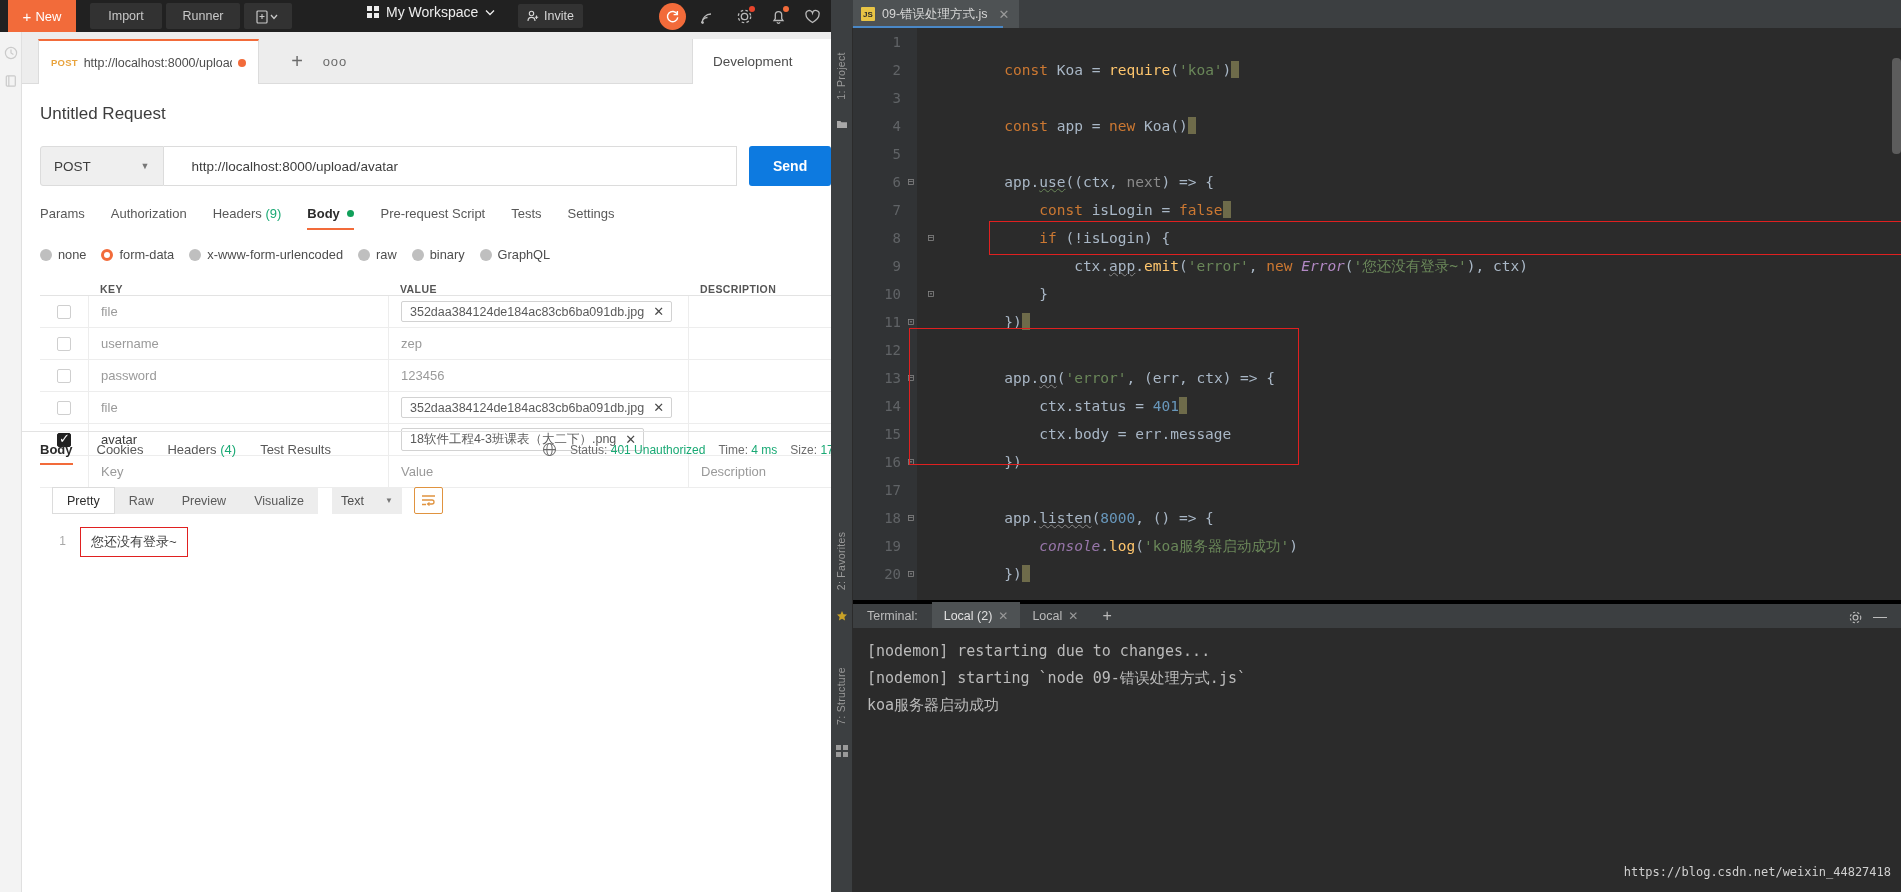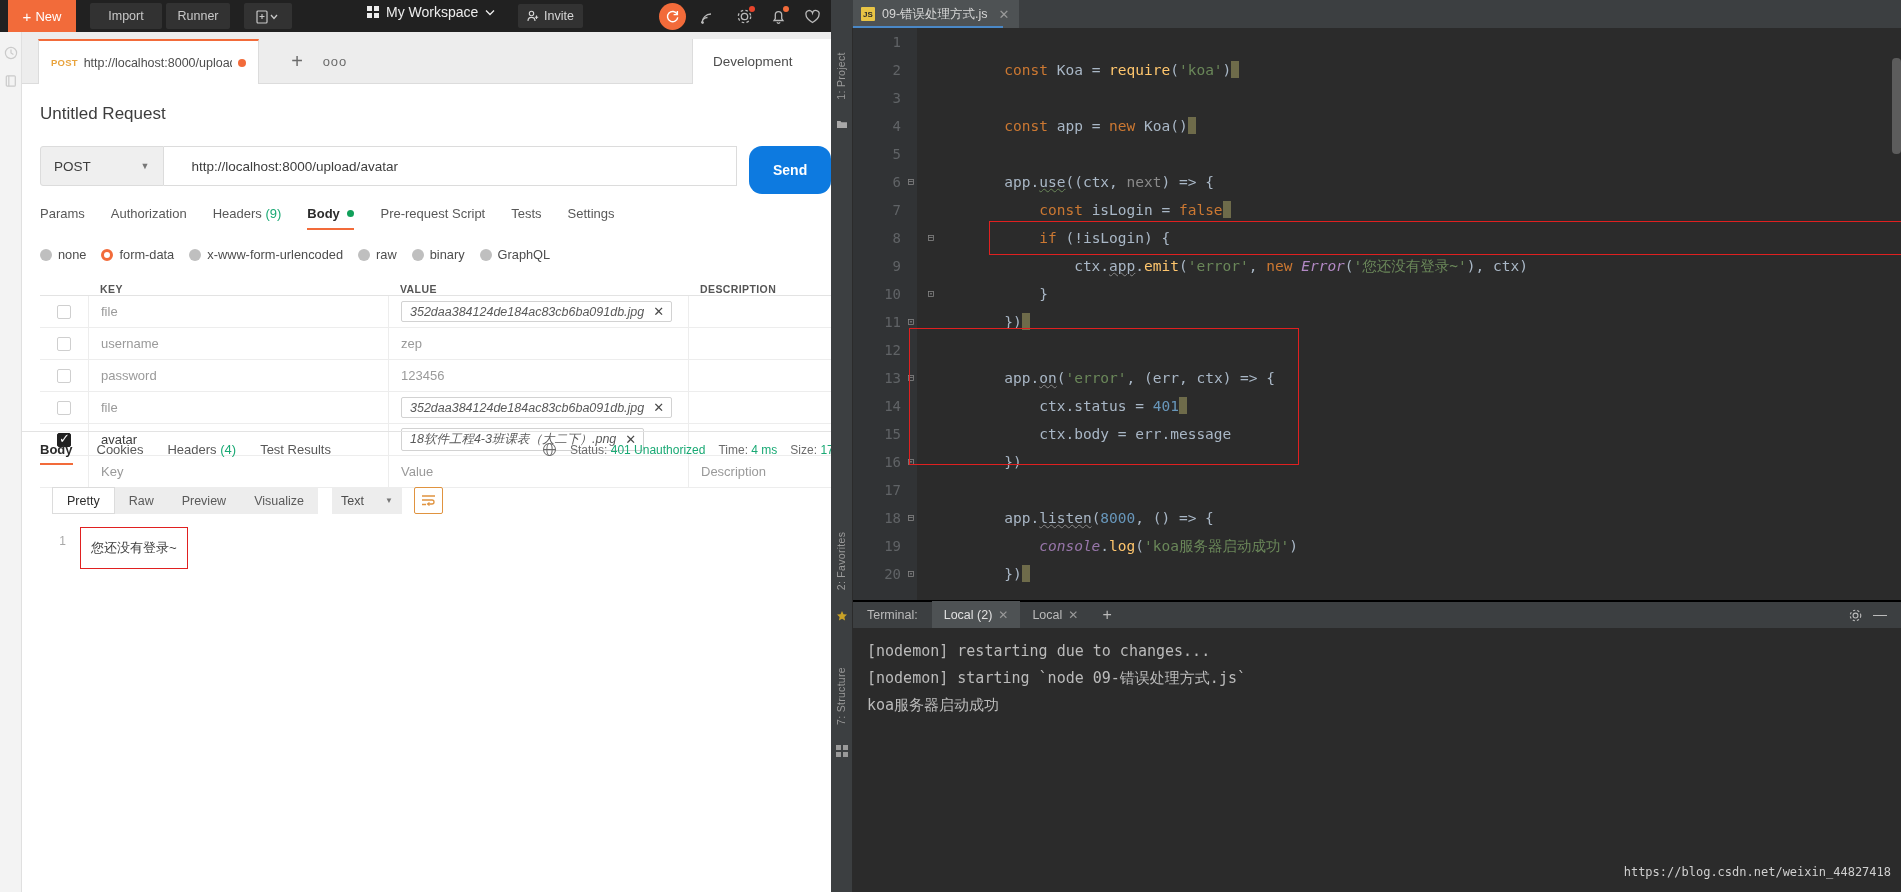--- a/index.html
+++ b/index.html
@@ -44,22 +44,22 @@
     display:flex; align-items:center; padding-left:20px; color:#4d4d4d; font-size:13.5px; cursor:pointer;}
 
   .pm-body { position:absolute; left:22px; top:84px; right:0; bottom:0; background:#fff; }
   .req-title { position:absolute; left:18px; top:20px; font-size:17px; color:#3d3d3d; }
   .url-row { position:absolute; left:18px; top:62px; right:0; height:40px; display:flex; }
   .method-box { width:133px; height:40px; background:#efefef; border:1px solid #dcdcdc; border-radius:3px 0 0 3px;
      display:flex; align-items:center; justify-content:space-between; padding:0 13px; font-size:13.5px; color:#3d3d3d; cursor:pointer;}
   .method-box .car { font-size:9px; color:#777; }
   .url-box { width:625px; height:40px; background:#fff; border:1px solid #dcdcdc; border-left:none;
      display:flex; align-items:center; padding:0 28px; font-size:13.5px; color:#3d3d3d; cursor:text;}
-  .send-btn { margin-left:12px; height:48px; width:90px; background:#0d7ae0; color:#fff; font-size:14px; font-weight:bold;
-     display:flex; align-items:center; justify-content:center; border-radius:13px; cursor:pointer;}
+  .send-btn { margin-left:12px; height:40px; width:90px; background:#0d7ae0; color:#fff; font-size:14px; font-weight:bold;
+     display:flex; align-items:center; justify-content:center; border-radius:3px; cursor:pointer;}
 
   .req-tabs { position:absolute; left:18px; top:122px; display:flex; gap:26px; align-items:flex-start; }
   .req-tabs .rt { font-size:13px; color:#585858; padding-bottom:9px; cursor:pointer; position:relative; white-space:nowrap;}
   .req-tabs .rt.active { color:#2b2b2b; font-weight:bold; }
   .req-tabs .rt.active:after { content:""; position:absolute; left:0; right:0; bottom:0; height:2.5px; background:#f26b3a; }
   .cnt-g { color:#19a974; }
   .gdot { display:inline-block; width:7px; height:7px; border-radius:50%; background:#10a05a; margin-left:4px; vertical-align:1px;}
 
   .bodytypes { position:absolute; left:18px; top:163px; display:flex; align-items:center; gap:7px; font-size:12.8px; color:#4d4d4d;}
   .bodytypes .opt { display:flex; align-items:center; gap:6px; margin-right:8px; cursor:pointer;}
@@ -76,21 +76,21 @@
   .fd-row { display:flex; height:32px; align-items:center; border-bottom:1px solid #ededed; }
   .fd-row .c1 { width:48px; display:flex; align-items:center; justify-content:center;}
   .fd-row .c2 { width:300px; padding-left:12px; font-size:13px; color:#9a9a9a; border-left:1px solid #ededed; height:32px; display:flex; align-items:center;}
   .fd-row .c3 { width:300px; padding-left:12px; font-size:13px; color:#9a9a9a; border-left:1px solid #ededed; height:32px; display:flex; align-items:center;}
   .fd-row .c4 { flex:1; padding-left:12px; font-size:13px; color:#9a9a9a; border-left:1px solid #ededed; height:32px; display:flex; align-items:center;}
   .cb { width:14px; height:14px; border:1px solid #cfcfcf; border-radius:2px; background:#fff; display:block;}
   .cb.checked { background:#212121; border-color:#212121; position:relative;}
   .cb.checked:after { content:"✓"; position:absolute; left:1px; top:-3px; color:#fff; font-size:13px; line-height:16px;}
   .filechip { display:inline-flex; align-items:center; gap:9px; border:1px solid #d2d2d2; border-radius:2px;
      padding:2px 7px 2px 8px; background:#fff; font-size:12.5px; color:#5a5a5a; max-width:285px; }
-  .filechip .nm { white-space:nowrap; overflow:hidden;font-style:italic; }
+  .filechip .nm { white-space:nowrap; overflow:hidden; }
   .filechip .x { color:#4a4a4a; font-size:13px; cursor:pointer; }
 
   .resp-sep { position:absolute; left:0; right:0; top:347px; height:1px; background:#e3e3e3; }
   .resp-tabs { position:absolute; left:18px; top:358px; display:flex; gap:24px; align-items:flex-end;}
   .resp-tabs .rt { font-size:13px; color:#585858; padding-bottom:8px; cursor:pointer; position:relative;}
   .resp-tabs .rt.active { color:#2b2b2b; font-weight:bold;}
   .resp-tabs .rt.active:after { content:""; position:absolute; left:0; right:0; bottom:0; height:2.5px; background:#f26b3a;}
   .resp-meta { position:absolute; top:358px; left:520px; display:flex; align-items:center; gap:13px; font-size:12px; color:#6b6b6b; white-space:nowrap;}
   .resp-meta b { font-weight:normal; color:#19a974;}
 
@@ -98,21 +98,21 @@
   .pv { height:27px; padding:0 14px; font-size:12.5px; color:#5a5a5a; background:#ededed; display:flex; align-items:center; cursor:pointer;}
   .pv.active { background:#fff; border:1px solid #dcdcdc; color:#2b2b2b; }
   .fmt-sel { margin-left:14px; height:27px; width:70px; background:#ededed; display:flex; align-items:center;
      justify-content:space-between; padding:0 9px; font-size:12.5px; color:#4d4d4d; cursor:pointer;}
   .wrapbtn { margin-left:12px; width:29px; height:27px; border:1px solid #e0933f; border-radius:2px;
      display:flex; align-items:center; justify-content:center; cursor:pointer;}
 
   .resp-body { position:absolute; left:30px; top:443px; width:400px; }
   .rb-line { display:flex; align-items:flex-start; gap:14px; }
   .rb-num { width:14px; text-align:right; color:#a8a8a8; font-size:12px; padding-top:7px; }
-  .rb-val { border:1.6px solid #e02020; padding:11px 10px; font-size:13px; color:#3d3d3d;font-family:Liberation Mono, monospace; }
+  .rb-val { border:1.6px solid #e02020; padding:5px 10px; font-size:13px; color:#3d3d3d;font-family:Liberation Mono, monospace; }
 
   
   .ide { position:absolute; left:831px; top:0; width:1070px; height:892px; background:#0f766e; }
   .ide-tabbar { position:absolute; left:0; top:0; right:0; height:28px; background:#3c3f41; }
   .ide-tab { position:absolute; left:22px; top:0; height:28px; background:#4e5254; display:flex; align-items:center;
      gap:7px; padding:0 10px 0 8px; cursor:pointer;}
   .ide-tab .jsico { width:14px; height:14px; background:#e8c445; color:#2b2b2b; font-size:8px; font-weight:bold;
      display:flex; align-items:center; justify-content:center; border-radius:1px; }
   .ide-tab .t { color:#d6d6d6; font-size:12.5px; }
   .ide-tab .x { color:#9a9a9a; font-size:13px; margin-left:4px; }
@@ -137,21 +137,21 @@
   .cls { color:#a9b7c6; }
   .pr  { color:#9876aa; font-style:italic;}
   .pm2 { color:#a9b7c6; }
   .it  { color:#b389c5; font-style:italic;}
   .dim { color:#a9b7c6; }
   .caret { display:inline-block; width:8px; height:17px; background:#6e6b4a; vertical-align:-3px; }
   .hl-box { position:absolute; border:1.4px solid #e02020; pointer-events:none; }
   .scrollthumb { position:absolute; right:0; width:9px; background:#5c5c5c; border-radius:4px;}
 
   .term-bar { position:absolute; left:22px; top:600px; right:0; height:28px; background:#3c3f41;
-     display:flex; align-items:center; padding-left:14px; gap:0; border-top:2px solid #000000;}
+     display:flex; align-items:center; padding-left:14px; gap:0; border-top:4px solid #000000;}
   .term-bar .tl { color:#bbbbbb; font-size:12.5px; margin-right:14px; }
   .tterm { display:flex; align-items:center; gap:6px; padding:0 12px; height:28px; color:#bbb; font-size:12.5px; cursor:pointer;}
   .tterm.active { background:#4e5254; color:#e0e0e0; }
   .tterm .x { color:#9a9a9a; font-size:12px; }
   .tplus { color:#bbb; font-size:16px; padding:0 12px; cursor:pointer;}
   .term-gear { position:absolute; right:38px; top:6px; cursor:pointer;}
   .term-min { position:absolute; right:14px; top:4px; color:#bbb; font-size:14px; cursor:pointer;}
 
   .term-body { position:absolute; left:22px; top:628px; right:0; bottom:0; background:#2b2b2b;
      font-family:"DejaVu Sans Mono", monospace; font-size:15px; color:#bbbbbb; padding:10px 0 0 14px; line-height:27px;}
@@ -166,21 +166,21 @@
   <div class="postman">
 
     <div class="pm-topbar">
       <div class="pm-newbtn">
         <span class="plus">+</span>
         <span>New</span>
       </div>
       <div class="pm-tbtn" style="left:90px; width:72px;">
         <span>Import</span>
       </div>
-      <div class="pm-tbtn" style="left:166px; width:64px;">
+      <div class="pm-tbtn" style="left:166px; width:74px;">
         <span>Runner</span>
       </div>
       <div class="pm-tbtn" style="left:244px; width:48px;">
         <svg width="26" height="15" viewBox="0 0 26 15">
           <rect x="2" y="2" width="10" height="12" fill="none" stroke="#c8c8c8" stroke-width="1.2" rx="1"></rect>
           <path d="M7 5v5M4.5 7.5h5" stroke="#c8c8c8" stroke-width="1.1"></path>
           <path d="M16 6l3 3.5L22 6" fill="none" stroke="#c8c8c8" stroke-width="1.3"></path>
         </svg>
       </div>
       <div class="pm-ws" style="left:367px;">

